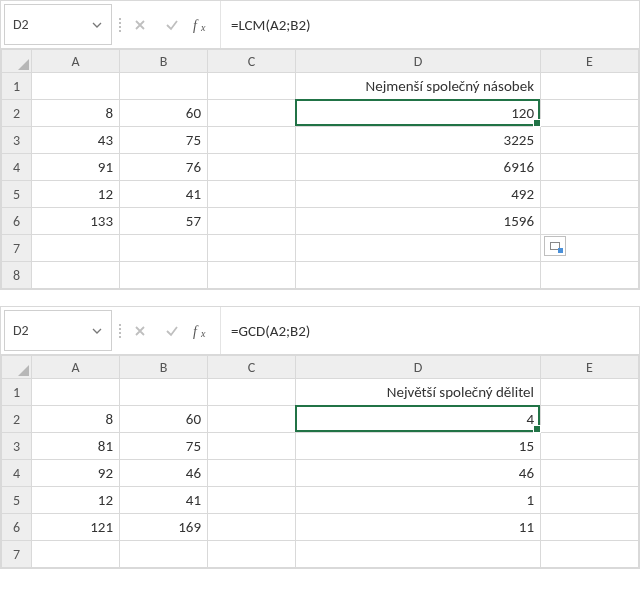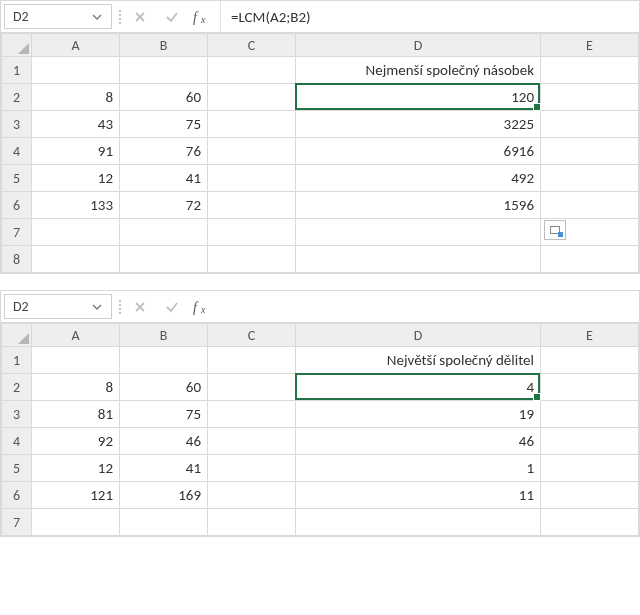--- a/index.html
+++ b/index.html
@@ -16,21 +16,21 @@
     position: relative;
   }
   .gap {
     height: 16px;
     background: #fff;
   }
   
   .fbar {
     display: flex;
     align-items: stretch;
-    height: 32px;
+    height: 48px;
     border-bottom: 1px solid #d9d9d9;
     background: #fff;
   }
   .namebox {
     width: 108px;
     display: flex;
     align-items: center;
     border: 1px solid #cfcfcf;
     margin: 3px 4px 3px 3px;
     background: #fff;
@@ -264,21 +264,21 @@
               <th>5</th>
               <td class="num">12</td>
               <td class="num">41</td>
               <td></td>
               <td class="num">492</td>
               <td></td>
             </tr>
             <tr>
               <th>6</th>
               <td class="num">133</td>
-              <td class="num">72</td>
+              <td class="num">57</td>
               <td></td>
               <td class="num">1596</td>
               <td></td>
             </tr>
             <tr>
               <th>7</th>
               <td></td>
               <td></td>
               <td></td>
               <td></td>
@@ -328,20 +328,23 @@
           <svg width="16" height="16" viewBox="0 0 16 16">
             <path d="M3 8 L7 12 L13 4" stroke="#bfbfbf" stroke-width="1.8" fill="none"></path>
           </svg>
         </div>
         <div class="fbtn fx">
           <svg width="22" height="16" viewBox="0 0 22 16">
             <text x="0" y="13" font-family="Georgia,serif" font-style="italic" font-size="14" fill="#555">f</text>
             <text x="8" y="14" font-family="Georgia,serif" font-style="italic" font-size="10" fill="#555">x</text>
           </svg>
         </div>
+        <div class="formula-input">
+          <span>=GCD(A2;B2)</span>
+        </div>
       </div>
       <div class="sheet">
         <table class="grid">
           <colgroup>
             <col class="rh">
             <col class="cA">
             <col class="cB">
             <col class="cC">
             <col class="cD">
             <col class="cE">
@@ -371,21 +374,21 @@
               <td class="num">60</td>
               <td></td>
               <td class="num">4</td>
               <td></td>
             </tr>
             <tr>
               <th>3</th>
               <td class="num">81</td>
               <td class="num">75</td>
               <td></td>
-              <td class="num">19</td>
+              <td class="num">15</td>
               <td></td>
             </tr>
             <tr>
               <th>4</th>
               <td class="num">92</td>
               <td class="num">46</td>
               <td></td>
               <td class="num">46</td>
               <td></td>
             </tr>

